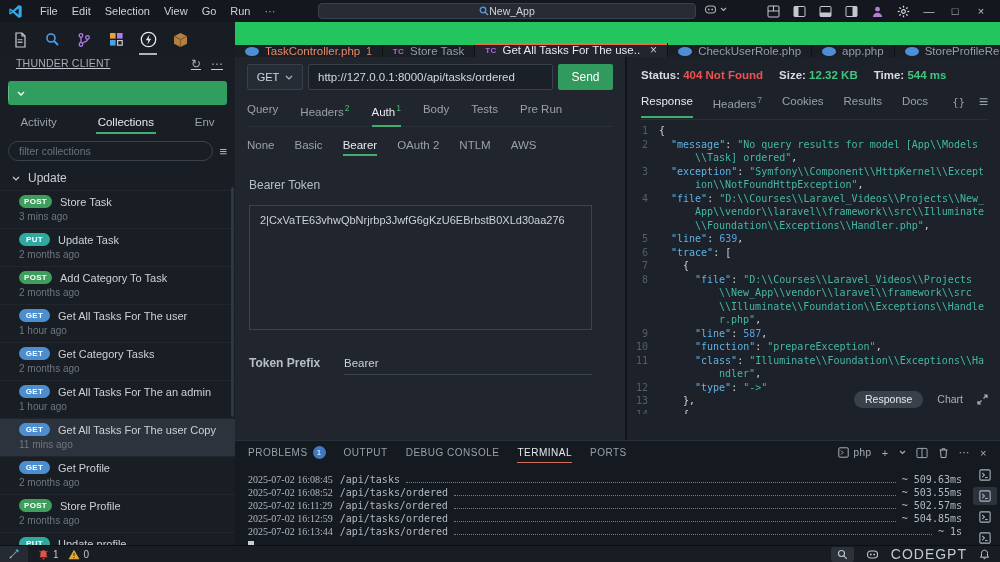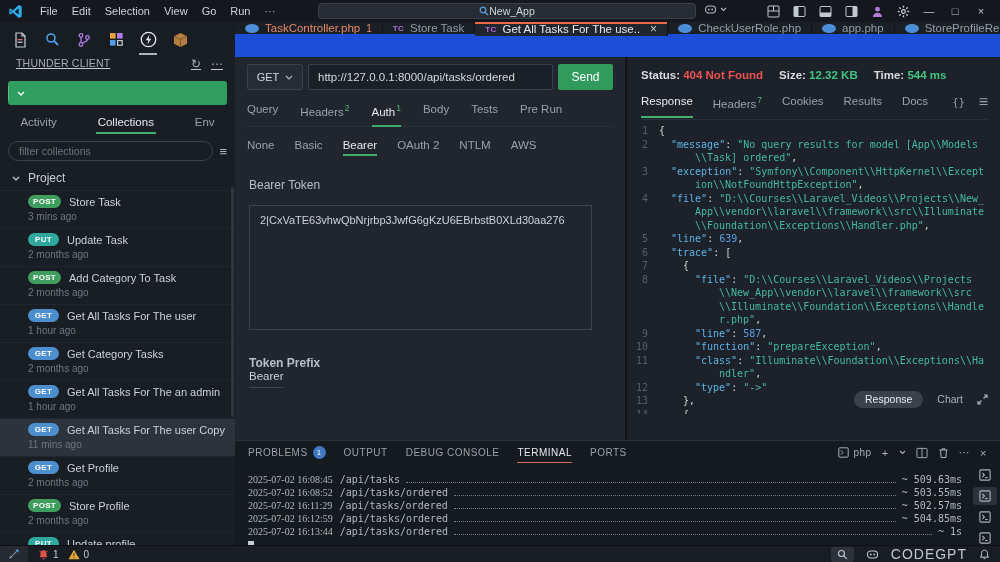--- a/index.html
+++ b/index.html
@@ -17,21 +17,21 @@
   .copilot-chip { position:absolute; left:704px; top:3px; display:flex; align-items:center; gap:3px; color:#aeb4be; }
   .tb-right { position:absolute; right:0; top:0; height:22px; display:flex; align-items:center; gap:12px; padding-right:12px; }
   .tb-icon { width:14px; height:14px; display:flex; align-items:center; justify-content:center; color:#c2c8d0; }
   .win-btn { font-size:11px; color:#c2c8d0; width:14px; text-align:center; }
 
   
   .row2 { position:absolute; top:22px; left:0; right:0; height:35px; display:flex; z-index:20; }
   .activitybar { width:235px; background:#181d24; display:flex; align-items:center; gap:12px; padding-left:10px; flex:none; }
   .act-icon { width:20px; height:26px; display:flex; align-items:center; justify-content:center; position:relative; }
   .act-icon.active::after { content:""; position:absolute; bottom:-2px; left:1px; right:1px; height:2px; background:#aeb4be; }
-  .tabstrip { flex:1; background:#1d4ed8; display:flex; align-items:flex-start; overflow:hidden; }
+  .tabstrip { flex:1; background:#22c55e; display:flex; align-items:flex-end; overflow:hidden; }
   .etab { display:flex; align-items:center; gap:6px; padding:0 10px; background:#1a1f26; border-right:1px solid #0f1216; font-size:11.5px; color:#969da8; position:relative; white-space:nowrap; cursor:default; }
   .etab.active { background:#20252e; color:#e6e9ed; }
   .etab.active::before { content:""; position:absolute; top:0; left:0; right:0; height:2px; background:#ee6c45; }
   .etab .lbl.modified { color:#e8896a; }
   .etab .numbadge { color:#e8896a; font-size:10px; }
   .etab .closex { color:#c6cbd2; font-size:12px; margin-left:4px; }
   .ficon { flex:none; }
   .ficon.php { width:14px; height:9px; border-radius:50%; background:#4c8fd6; }
   .ficon.tc { font-size:8px; font-weight:bold; color:#b06cd8; letter-spacing:.3px; }
   .ficon.tc::after { content:"TC"; }
@@ -48,21 +48,21 @@
   .nav-tabs { margin-top:6px; height:22px; display:flex; justify-content:space-around; align-items:center; font-size:11.5px; color:#9aa1ab; }
   .nav-tab { position:relative; padding:3px 2px; cursor:pointer; }
   .nav-tab.active { color:#e6e9ed; }
   .nav-tab.active::after { content:""; position:absolute; left:0; right:0; bottom:-3px; height:2px; background:#3fae6e; }
   .filter-row { margin:8px 8px 0; display:flex; align-items:center; gap:6px; }
   .filter-input { flex:1; height:20px; background:transparent; border:1px solid #3b424e; border-radius:10px; color:#c7ccd4; font-size:10.5px; padding:0 10px; outline:none; }
   .filter-input::placeholder { color:#6b7280; }
   .filter-menu { color:#aeb4be; font-size:13px; }
   .coll-row { margin-top:5px; height:24px; display:flex; align-items:center; gap:8px; padding-left:12px; font-size:12px; color:#c9ced6; cursor:pointer; }
   .req-list { }
-  .req-item { height:38px; padding:4px 6px 0 28px; border-top:1px solid #21262e; cursor:pointer; }
+  .req-item { height:38px; padding:4px 6px 0 19px; border-top:1px solid #21262e; cursor:pointer; }
   .req-item.selected { background:#2d333d; }
   .req-line1 { display:flex; align-items:center; gap:8px; }
   .badge { display:inline-flex; align-items:center; justify-content:center; min-width:31px; height:13px; border-radius:7px; font-size:8px; font-weight:bold; color:#fff; letter-spacing:.3px; padding:0 5px; }
   .badge.post { background:#3f9e5e; }
   .badge.get { background:#4d8fce; }
   .badge.put { background:#2fa8a0; }
   .req-name { font-size:11px; color:#ccd1d8; white-space:nowrap; overflow:hidden; }
   .req-time { font-size:10px; color:#6f7681; margin-top:3px; }
   .sb-scroll { position:absolute; right:1px; top:130px; width:3px; height:230px; background:#434b58; opacity:.55; border-radius:2px; }
 
@@ -74,21 +74,21 @@
   .send-btn { width:55px; background:#319a5d; border:none; border-radius:2px; color:#fff; font-size:12px; cursor:pointer; font-family:inherit; }
   .htabs { display:flex; gap:22px; margin:13px 12px 0; font-size:11.5px; color:#9aa1ab; border-bottom:1px solid #2a303a; padding:0 0 8px 0; }
   .htab { position:relative; cursor:pointer; }
   .htab.active { color:#e6e9ed; }
   .htab.active::after { content:""; position:absolute; left:0; right:0; bottom:-9px; height:2px; background:#3fae6e; }
   .htab .sup { font-size:8.5px; color:#4cbd7c; vertical-align:super; margin-left:1px; }
   .authtabs { display:flex; gap:20px; margin:12px 12px 0; font-size:11.5px; color:#9aa1ab; }
   .authtabs .htab.active::after { bottom:-5px; }
   .bearer-label { margin:27px 0 0 14px; font-size:12px; color:#b9bfc8; }
   .token-area { display:block; margin:13px 33px 0 14px; width:343px; height:125px; background:transparent; border:1px solid #3c434f; color:#ccd2da; font-size:11px; font-family:"Liberation Sans", sans-serif; padding:8px 10px; resize:none; outline:none; }
-  .prefix-row { display:flex; align-items:baseline; margin:26px 33px 0 14px;flex-direction:column; }
+  .prefix-row { display:flex; align-items:baseline; margin:26px 33px 0 14px; }
   .prefix-label { font-size:12px; font-weight:bold; color:#b9bfc8; width:95px; flex:none; }
   .prefix-input { flex:1; border-bottom:1px solid #3c434f; padding-bottom:5px; font-size:11.5px; color:#ccd2da; }
   .vdivider { position:absolute; top:57px; left:625px; width:2px; height:383px; background:#10141a; z-index:11; }
 
   
   .rightpanel { position:absolute; top:57px; left:627px; width:373px; height:383px; background:#1c212a; z-index:10; }
   .resp-status { display:flex; gap:16px; margin:12px 0 0 14px; font-size:11.5px; font-weight:bold; color:#d8dce2; }
   .st-red { color:#ef5350; }
   .st-green { color:#41c57f; }
   .resp-tabs-row { display:flex; align-items:center; margin:12px 12px 0 14px; border-bottom:1px solid #2a303a; padding-bottom:8px; }
@@ -327,21 +327,21 @@
       <span class="nav-tab">Env</span>
   </div>
   <div class="filter-row">
     <input class="filter-input" placeholder="filter collections" style="">
     <span class="filter-menu">≡</span>
   </div>
   <div class="coll-row">
     <svg width="8" height="5" viewBox="0 0 8 5">
         <path d="M1 1l3 3 3-3" stroke="#c9ced6" fill="none" stroke-width="1.2"></path>
       </svg>
-    <span>Project</span>
+    <span>Update</span>
   </div>
   <div class="req-list">
     <div class="req-item">
         <div class="req-line1">
           <span class="badge post">POST</span>
           <span class="req-name">Store Task</span>
         </div>
         <div class="req-time">3 mins ago</div>
       </div>
       <div class="req-item">

